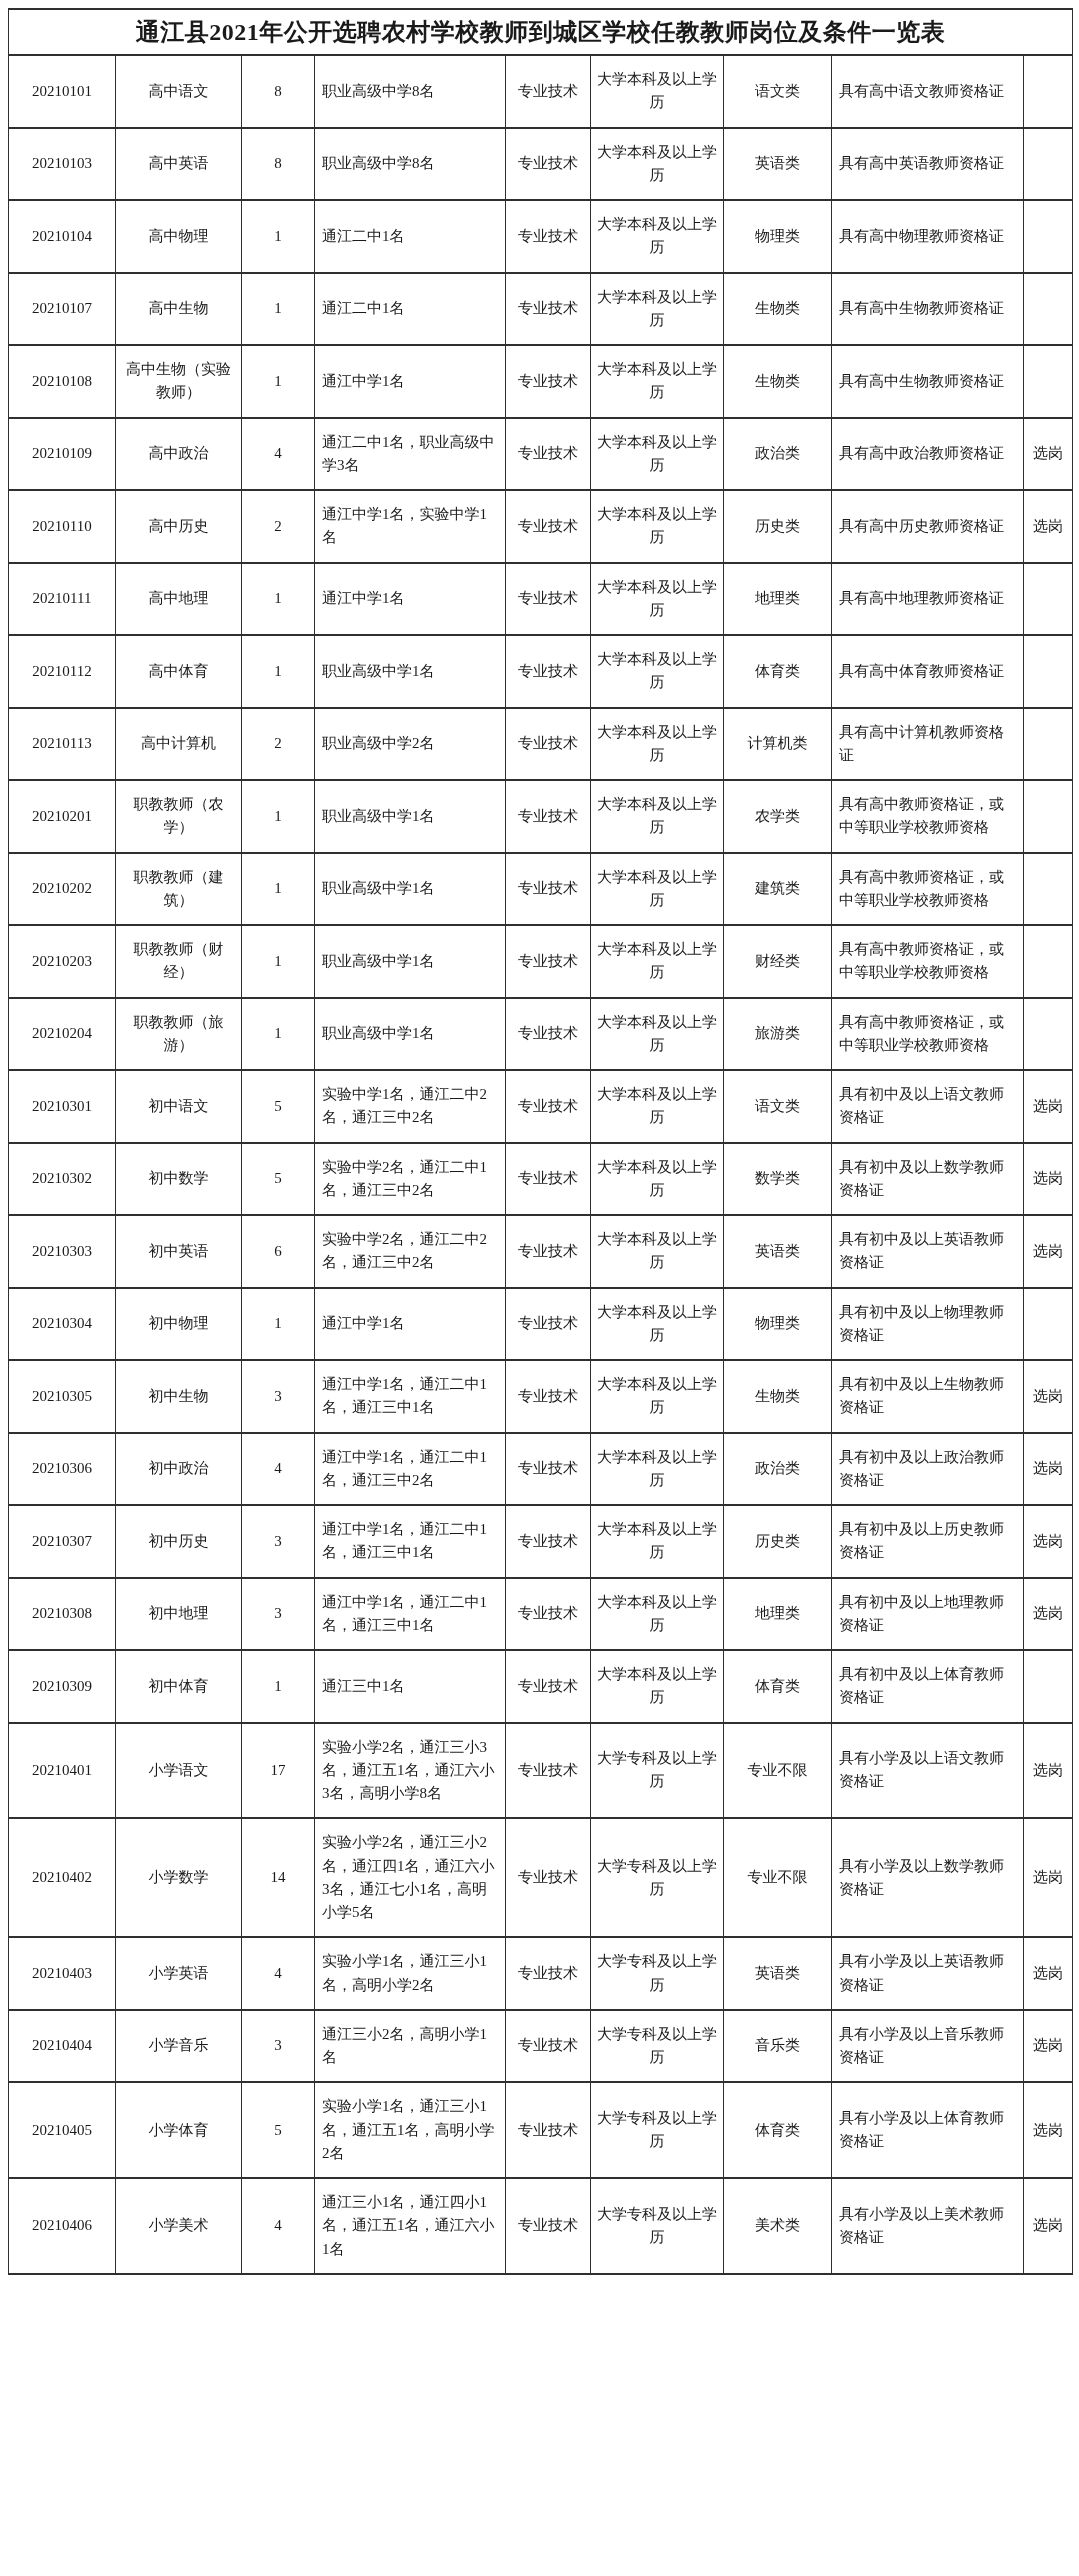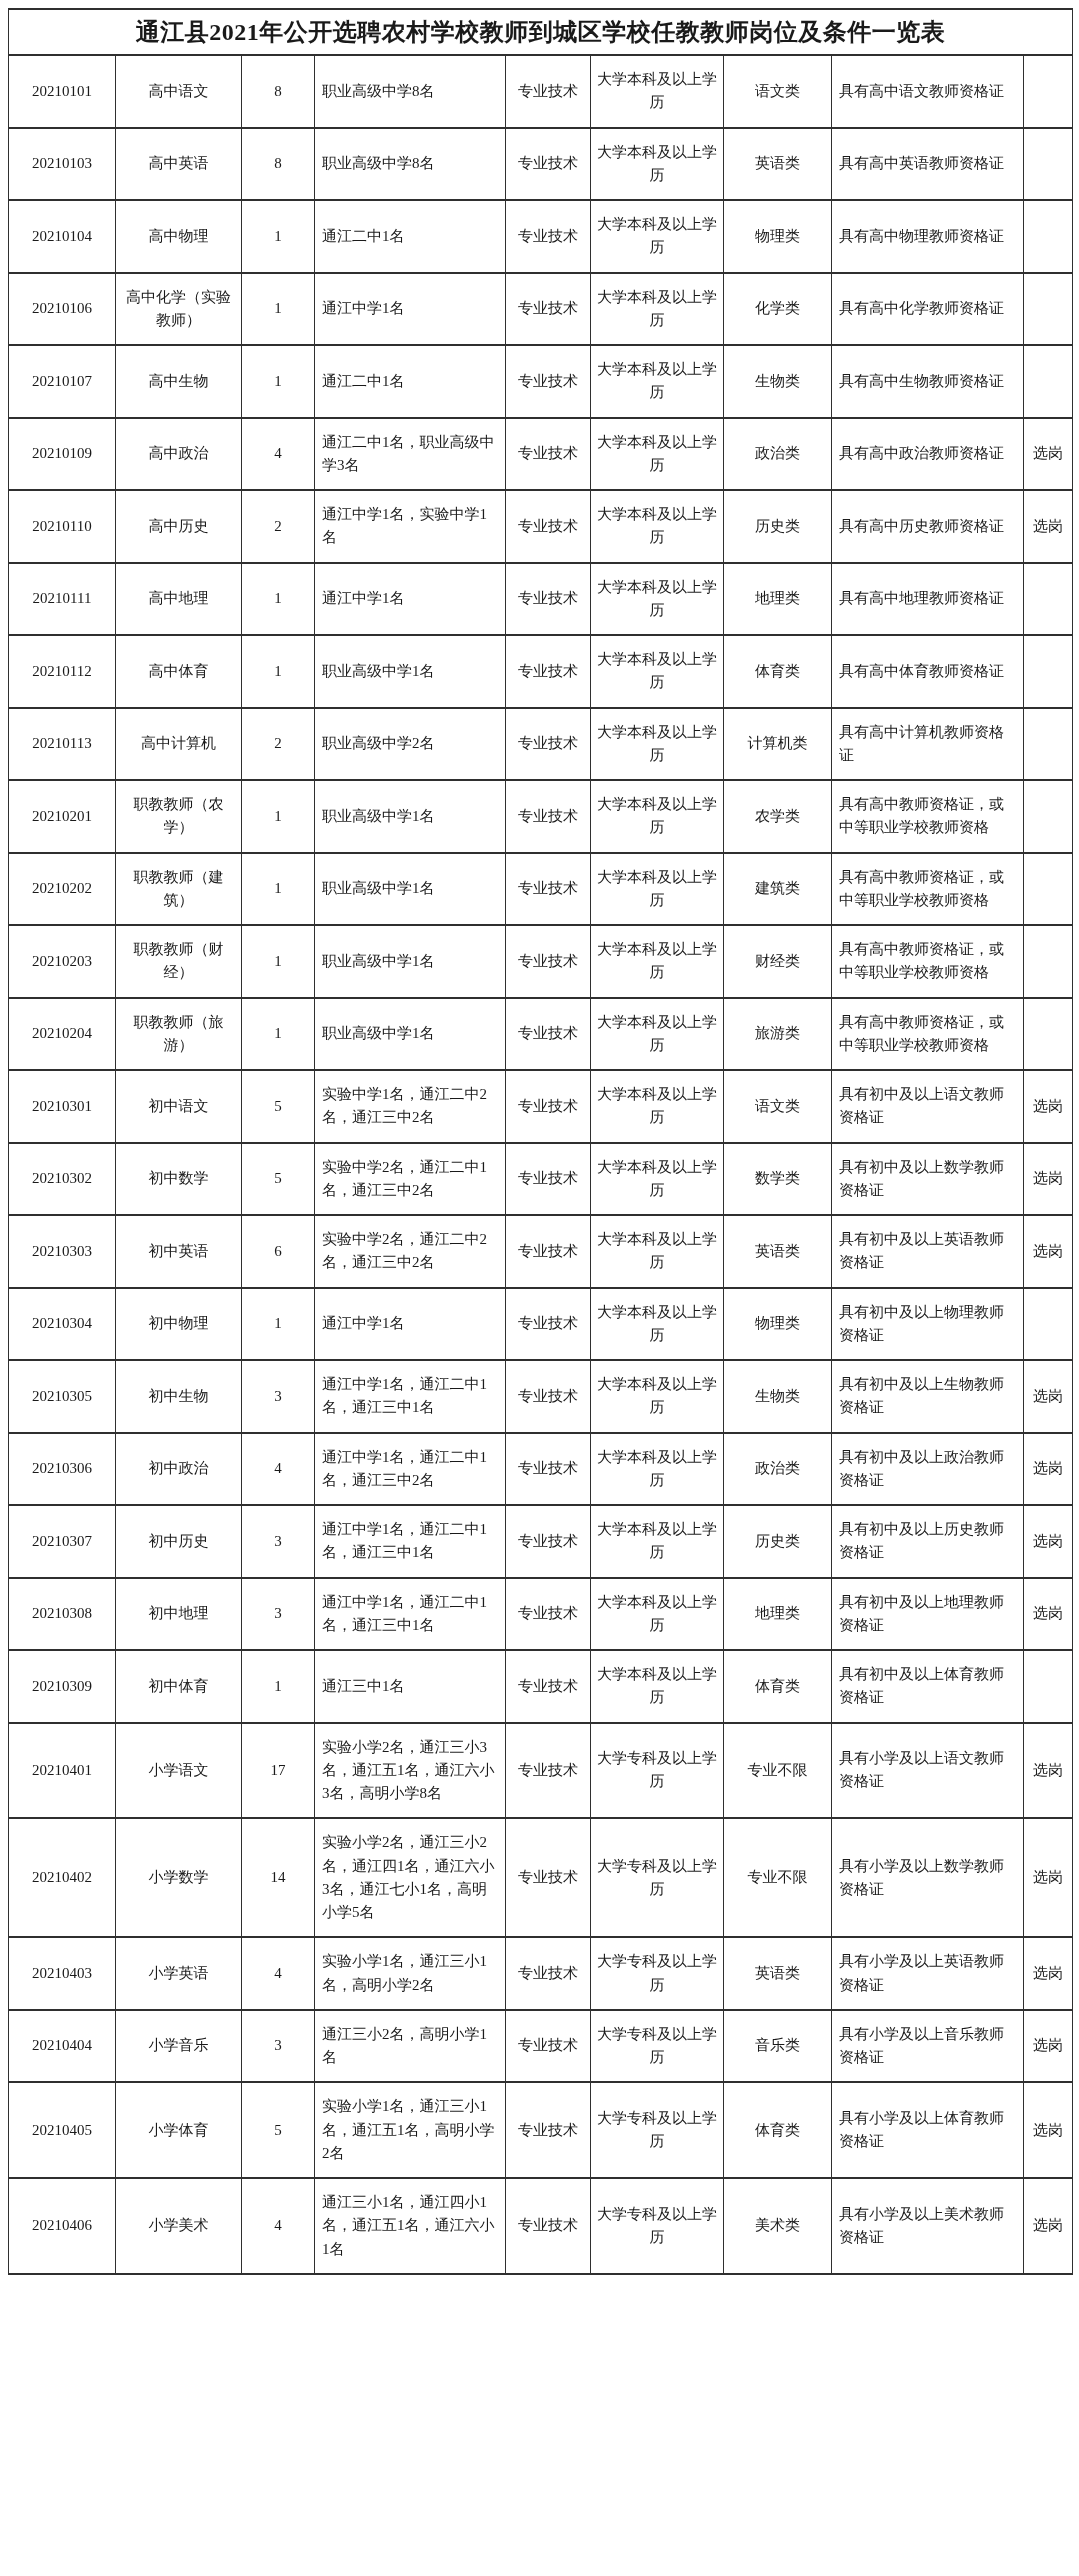--- a/index.html
+++ b/index.html
@@ -119,35 +119,35 @@
           <td>高中物理</td>
           <td>1</td>
           <td>通江二中1名</td>
           <td>专业技术</td>
           <td>大学本科及以上学历</td>
           <td>物理类</td>
           <td>具有高中物理教师资格证</td>
           <td></td>
         </tr>
         <tr>
-          <td>20210106</td>
-          <td>高中化学（实验教师）</td>
-          <td>1</td>
-          <td>通江中学1名</td>
-          <td>专业技术</td>
-          <td>大学本科及以上学历</td>
-          <td>化学类</td>
-          <td>具有高中化学教师资格证</td>
-          <td></td>
-        </tr>
-        <tr>
           <td>20210107</td>
           <td>高中生物</td>
           <td>1</td>
           <td>通江二中1名</td>
+          <td>专业技术</td>
+          <td>大学本科及以上学历</td>
+          <td>生物类</td>
+          <td>具有高中生物教师资格证</td>
+          <td></td>
+        </tr>
+        <tr>
+          <td>20210108</td>
+          <td>高中生物（实验教师）</td>
+          <td>1</td>
+          <td>通江中学1名</td>
           <td>专业技术</td>
           <td>大学本科及以上学历</td>
           <td>生物类</td>
           <td>具有高中生物教师资格证</td>
           <td></td>
         </tr>
         <tr>
           <td>20210109</td>
           <td>高中政治</td>
           <td>4</td>

